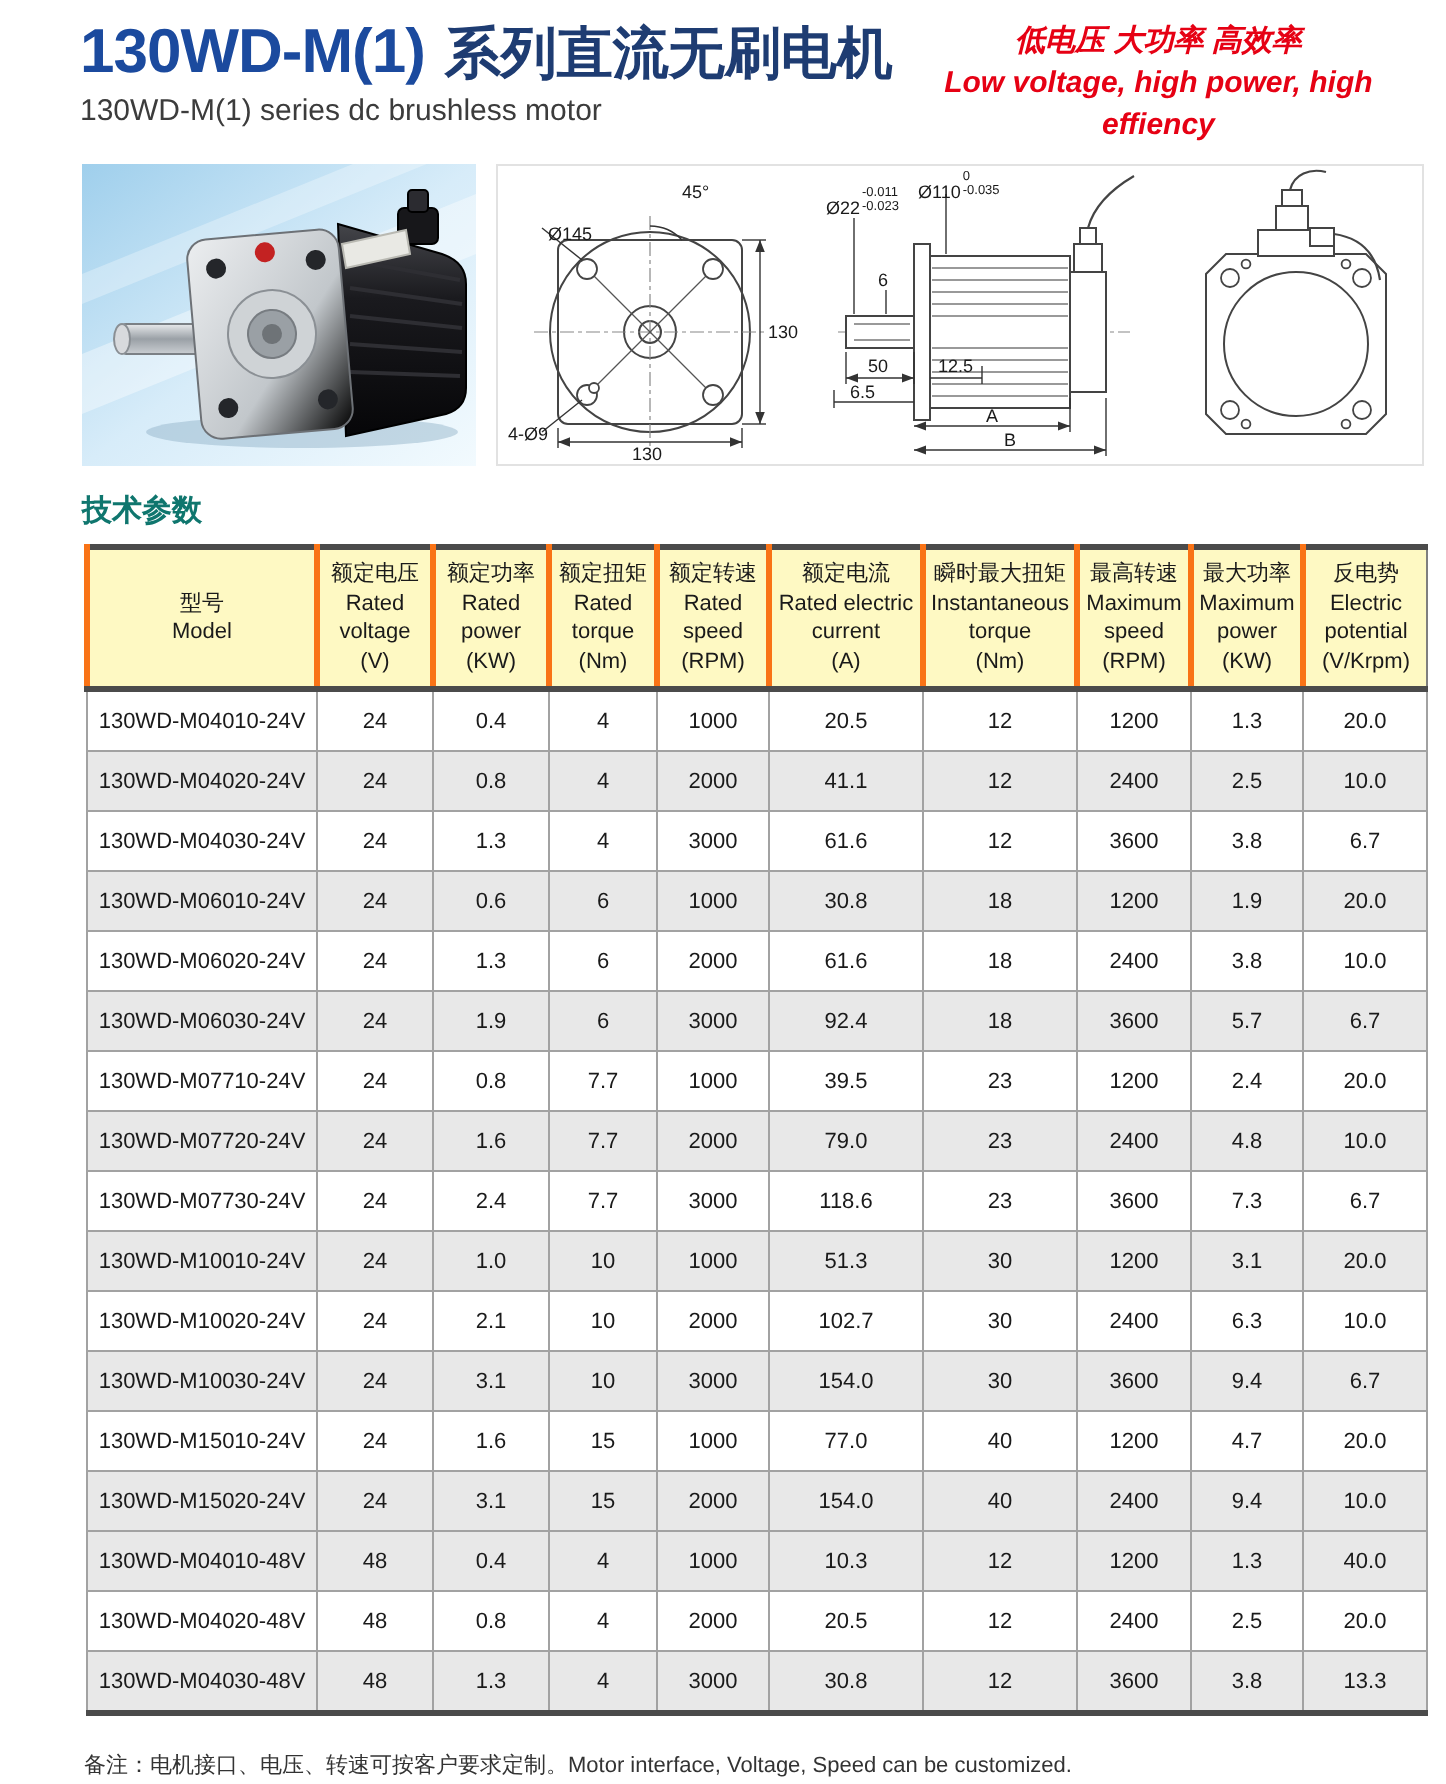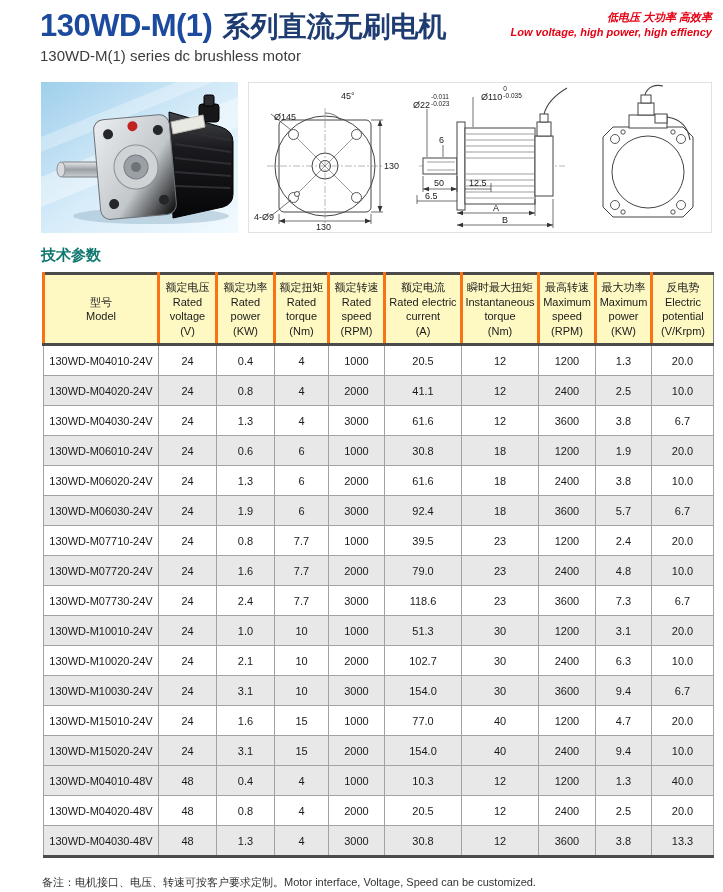--- a/index.html
+++ b/index.html
@@ -5,21 +5,21 @@
   html,body{margin:0;padding:0;background:#ffffff;}
   body{width:723px;height:892px;overflow:hidden;font-family:"Liberation Sans","DejaVu Sans",sans-serif;color:#222;}
   .page{position:relative;width:723px;height:892px;background:#fff;}
 
   
   .header{position:absolute;left:40px;top:8px;right:11px;display:flex;justify-content:space-between;align-items:flex-start;}
   .title-row{white-space:nowrap;}
   .title{font-size:31px;font-weight:bold;color:#1b4a9e;letter-spacing:-0.5px;margin-top:24px;}
   .title-suffix{font-size:28px;font-weight:bold;color:#1e3c72;margin-left:10px;}
   .subtitle{font-size:15px;color:#3c3c3c;margin-top:1px;}
-  .tagline{text-align:right;color:#e60114;font-style:italic;font-weight:bold;font-size:11px;line-height:1.4;padding-top:2px;}
+  .tagline{text-align:center;color:#e60114;font-style:italic;font-weight:bold;font-size:15px;line-height:1.4;padding-top:2px;}
 
   
   .media-row{position:absolute;left:41px;top:82px;width:671px;height:151px;}
   .photo-panel{position:absolute;left:0;top:0;width:197px;height:151px;}
   .drawings-panel{position:absolute;left:207px;top:0;width:464px;height:151px;background:#fff;border:1px solid #e2e2e2;box-sizing:border-box;display:flex;justify-content:space-between;padding:0 4px;}
   .drawing{position:relative;height:149px;}
   .drawing svg{position:absolute;left:0;top:0;}
   .d-front{width:152px;}
   .d-side{width:168px;}
   .d-rear{width:118px;}
@@ -208,21 +208,21 @@
           <g fill="#333">
             <polygon points="10,106 16,103.8 16,108.2"></polygon>
               <polygon points="44,106 38,103.8 38,108.2"></polygon>
             <polygon points="44,130 50,127.8 50,132.2"></polygon>
               <polygon points="122,130 116,127.8 116,132.2"></polygon>
             <polygon points="44,142 50,139.8 50,144.2"></polygon>
               <polygon points="140,142 134,139.8 134,144.2"></polygon>
           </g>
         </svg>
         <span class="dim" style="left:0px;top:10px;"><span>Ø22</span><span class="tol"><div>-0.011</div><div>-0.023</div></span></span>
-        <span class="dim" style="left:46px;top:2px;margin-left:22px;"><span>Ø110</span><span class="tol"><div>0</div><div>-0.035</div></span></span>
+        <span class="dim" style="left:46px;top:2px;"><span>Ø110</span><span class="tol"><div>0</div><div>-0.035</div></span></span>
         <span class="dim" style="left:26px;top:53px;">6</span>
         <span class="dim" style="left:21px;top:96px;">50</span>
         <span class="dim" style="left:12px;top:109px;">6.5</span>
         <span class="dim" style="left:56px;top:96px;">12.5</span>
         <span class="dim" style="left:80px;top:121px;">A</span>
         <span class="dim" style="left:89px;top:133px;">B</span>
       </div>
 
       <div class="drawing d-rear">
         <svg width="118" height="149" viewBox="0 0 118 149">

